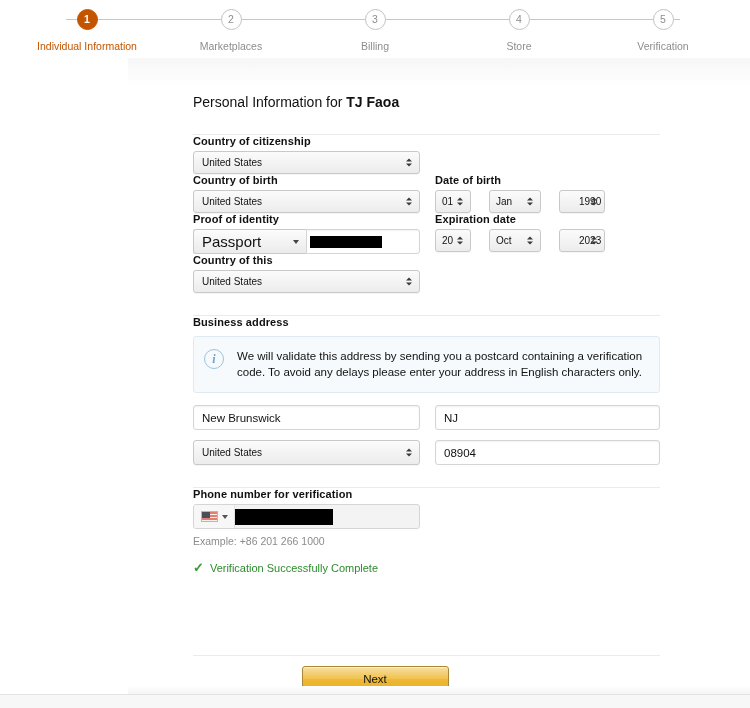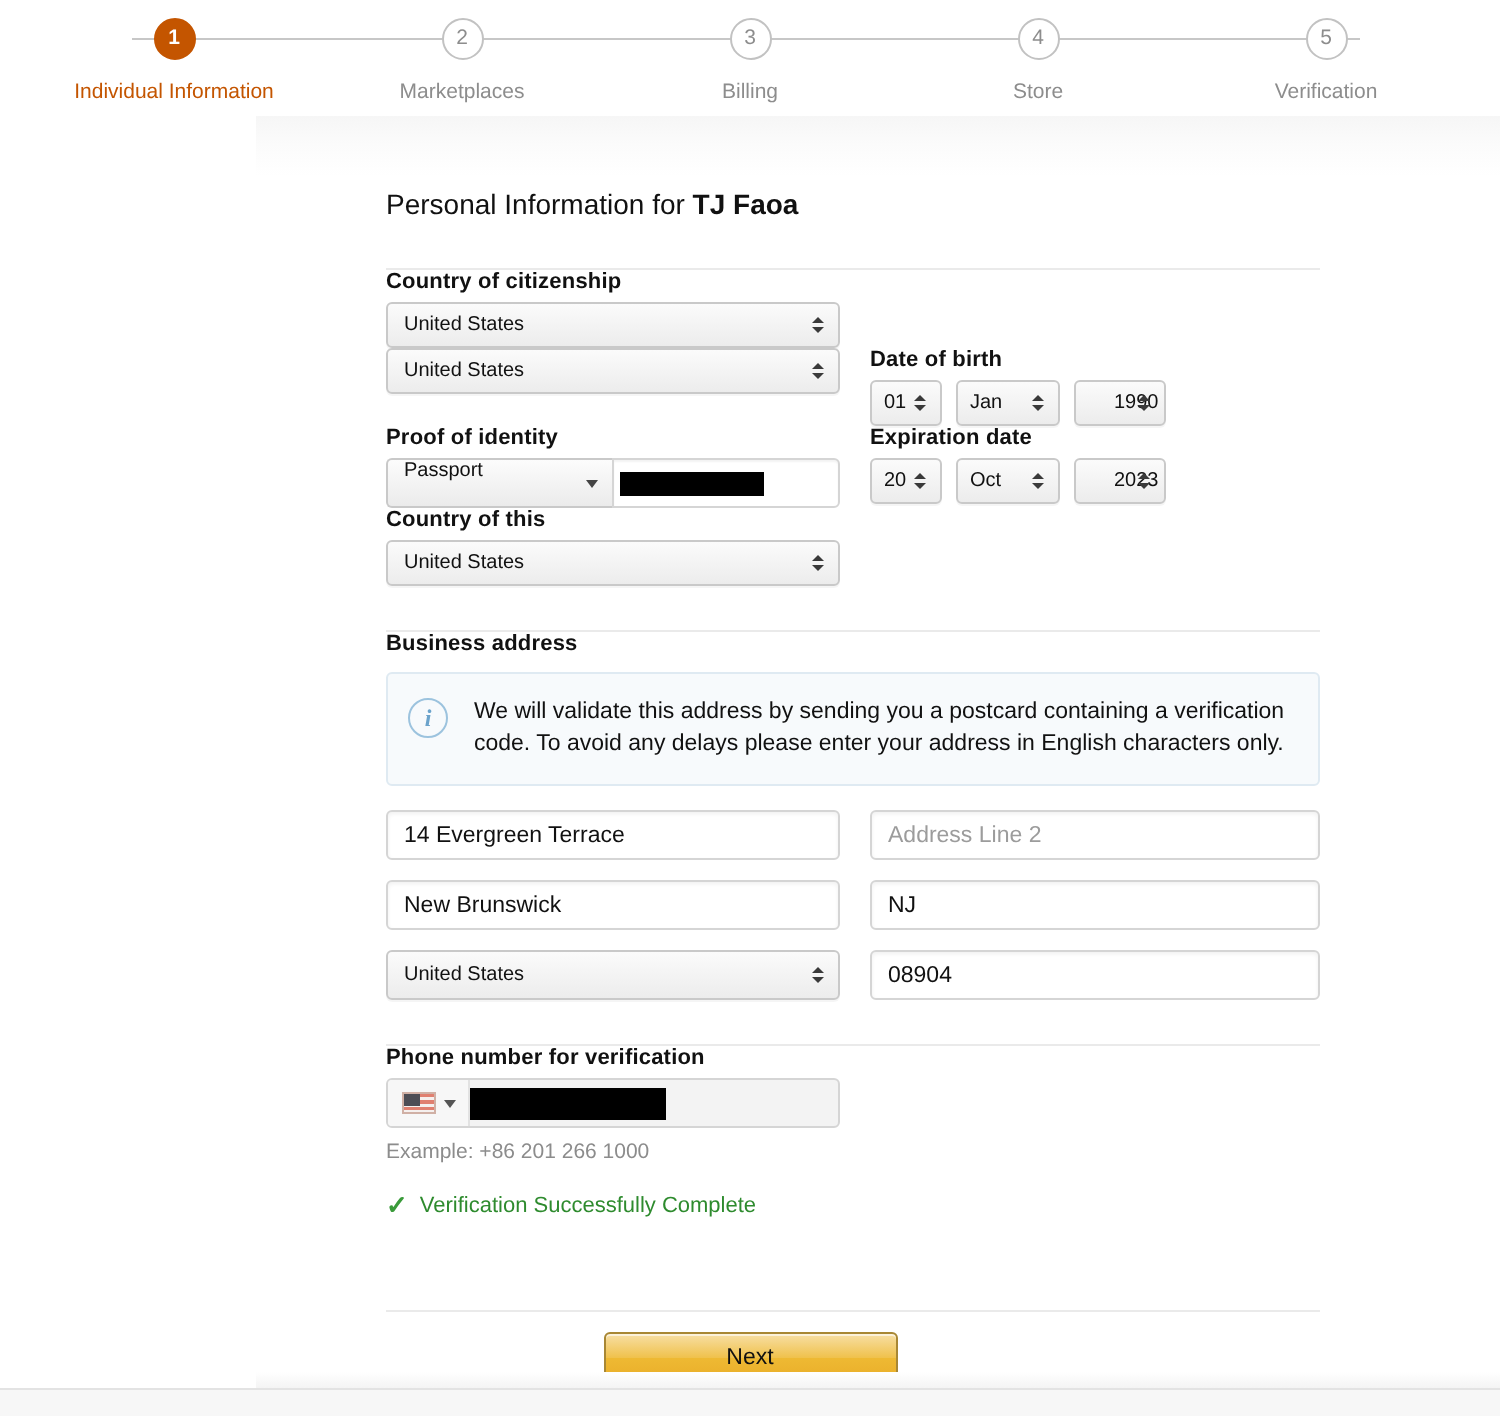--- a/index.html
+++ b/index.html
@@ -160,40 +160,40 @@
     border-left: 3px solid transparent;
     border-right: 3px solid transparent;
   }
   .sel .caret i.up { border-bottom: 3.5px solid #3a3a3a; }
   .sel .caret i.dn { border-top: 3.5px solid #3a3a3a; }
 
   .sel.small { width: 36px; padding-left: 6px; }
   .sel.mid   { width: 52px; padding-left: 6px; }
   .sel.yr    { width: 46px; padding-left: 19px; }
 
-  .date-group { display: flex; gap: 7px; }
+  .date-group { display: flex; gap: 18px; }
 
   
   .combo {
     display: flex;
     align-items: stretch;
     width: 227px;
     height: 25px;
   }
   .combo .sel-part {
     position: relative;
     width: 113px;
     box-sizing: border-box;
     border: 1px solid #c9c9c9;
     border-right: none;
     border-radius: 3px 0 0 3px;
     background: linear-gradient(to bottom, #fcfcfc, #ebebeb);
-    font-size: 10px;
-    display: flex;
-    align-items: flex-start;
+    font-size: 15px;
+    display: flex;
+    align-items: center;
     padding-left: 8px;
     color: #111;
   }
   .combo .sel-part .dncaret {
     position: absolute;
     right: 7px; top: 50%;
     transform: translateY(-50%);
     width: 0; height: 0;
     border-left: 3.5px solid transparent;
     border-right: 3.5px solid transparent;
@@ -442,20 +442,21 @@
       <span>United States</span>
       <span class="caret">
           <i class="up"></i>
           <i class="dn"></i>
         </span>
     </div>
   </div>
 
   <div class="section row">
     <div class="col-left">
+      <div class="field-label">Country of birth</div>
       <div class="sel">
         <span>United States</span>
         <span class="caret">
             <i class="up"></i>
             <i class="dn"></i>
           </span>
       </div>
     </div>
     <div class="col-right">
       <div class="field-label">Date of birth</div>
@@ -542,26 +543,20 @@
   <div class="section">
     <div class="field-label">Business address</div>
 
     <div class="alert">
       <div class="i-icon">i</div>
       <div class="alert-text">We will validate this address by sending you a postcard containing a verification code. To avoid any delays please enter your address in English characters only.</div>
     </div>
 
     <div class="addr-rows">
       <div class="addr-row">
-        <div class="txt">14 Evergreen Terrace</div>
-        <div class="right">
-          <div class="txt placeholder">Address Line 2</div>
-        </div>
-      </div>
-      <div class="addr-row">
         <div class="txt">New Brunswick</div>
         <div class="right">
           <div class="txt">NJ</div>
         </div>
       </div>
       <div class="addr-row">
         <div class="sel" style="height:25px">
           <span>United States</span>
           <span class="caret">
               <i class="up"></i>

